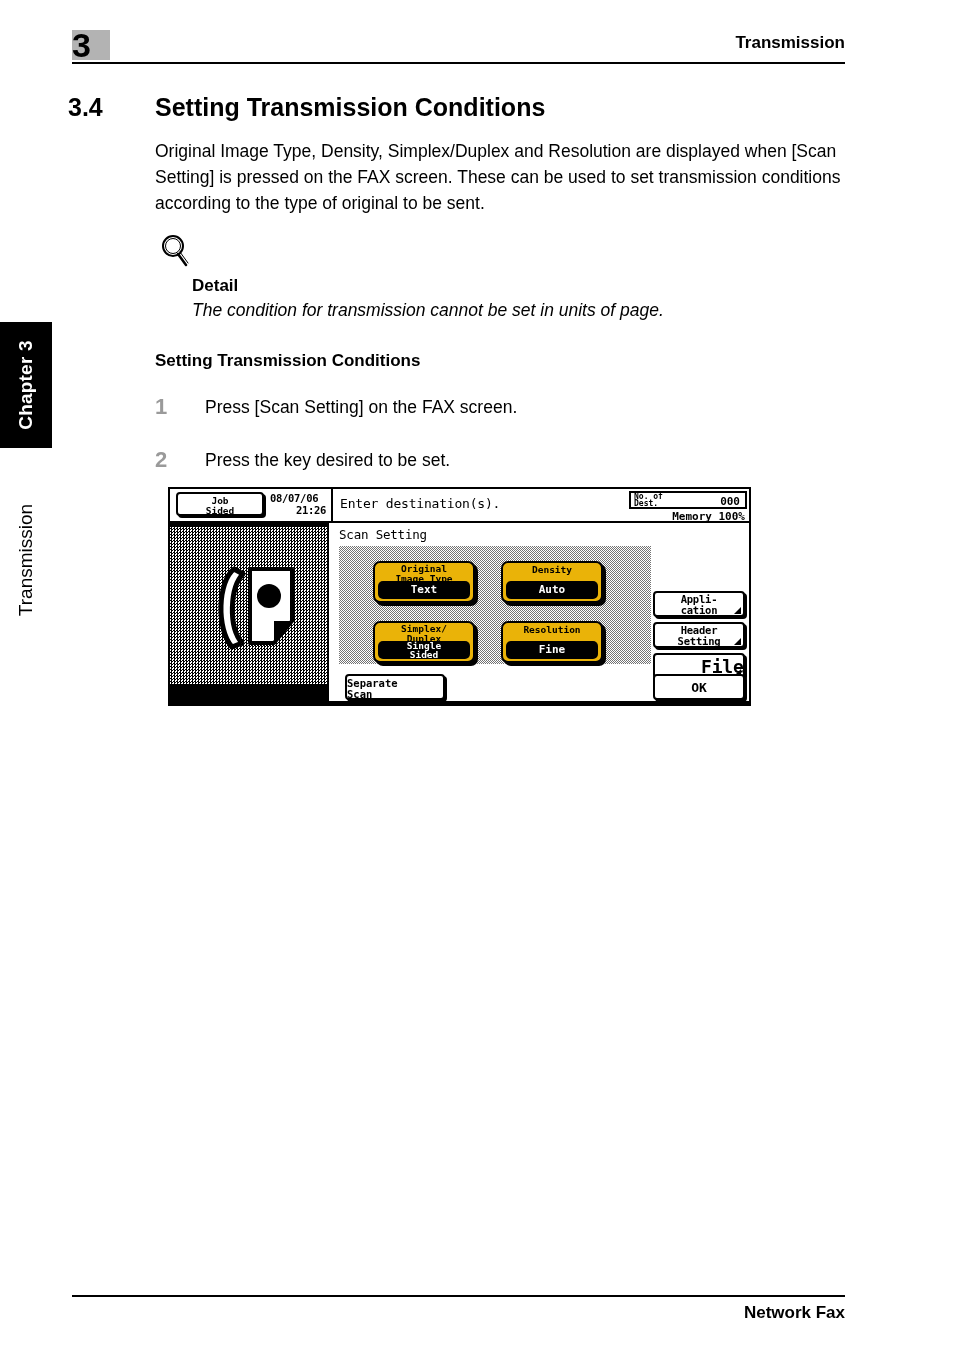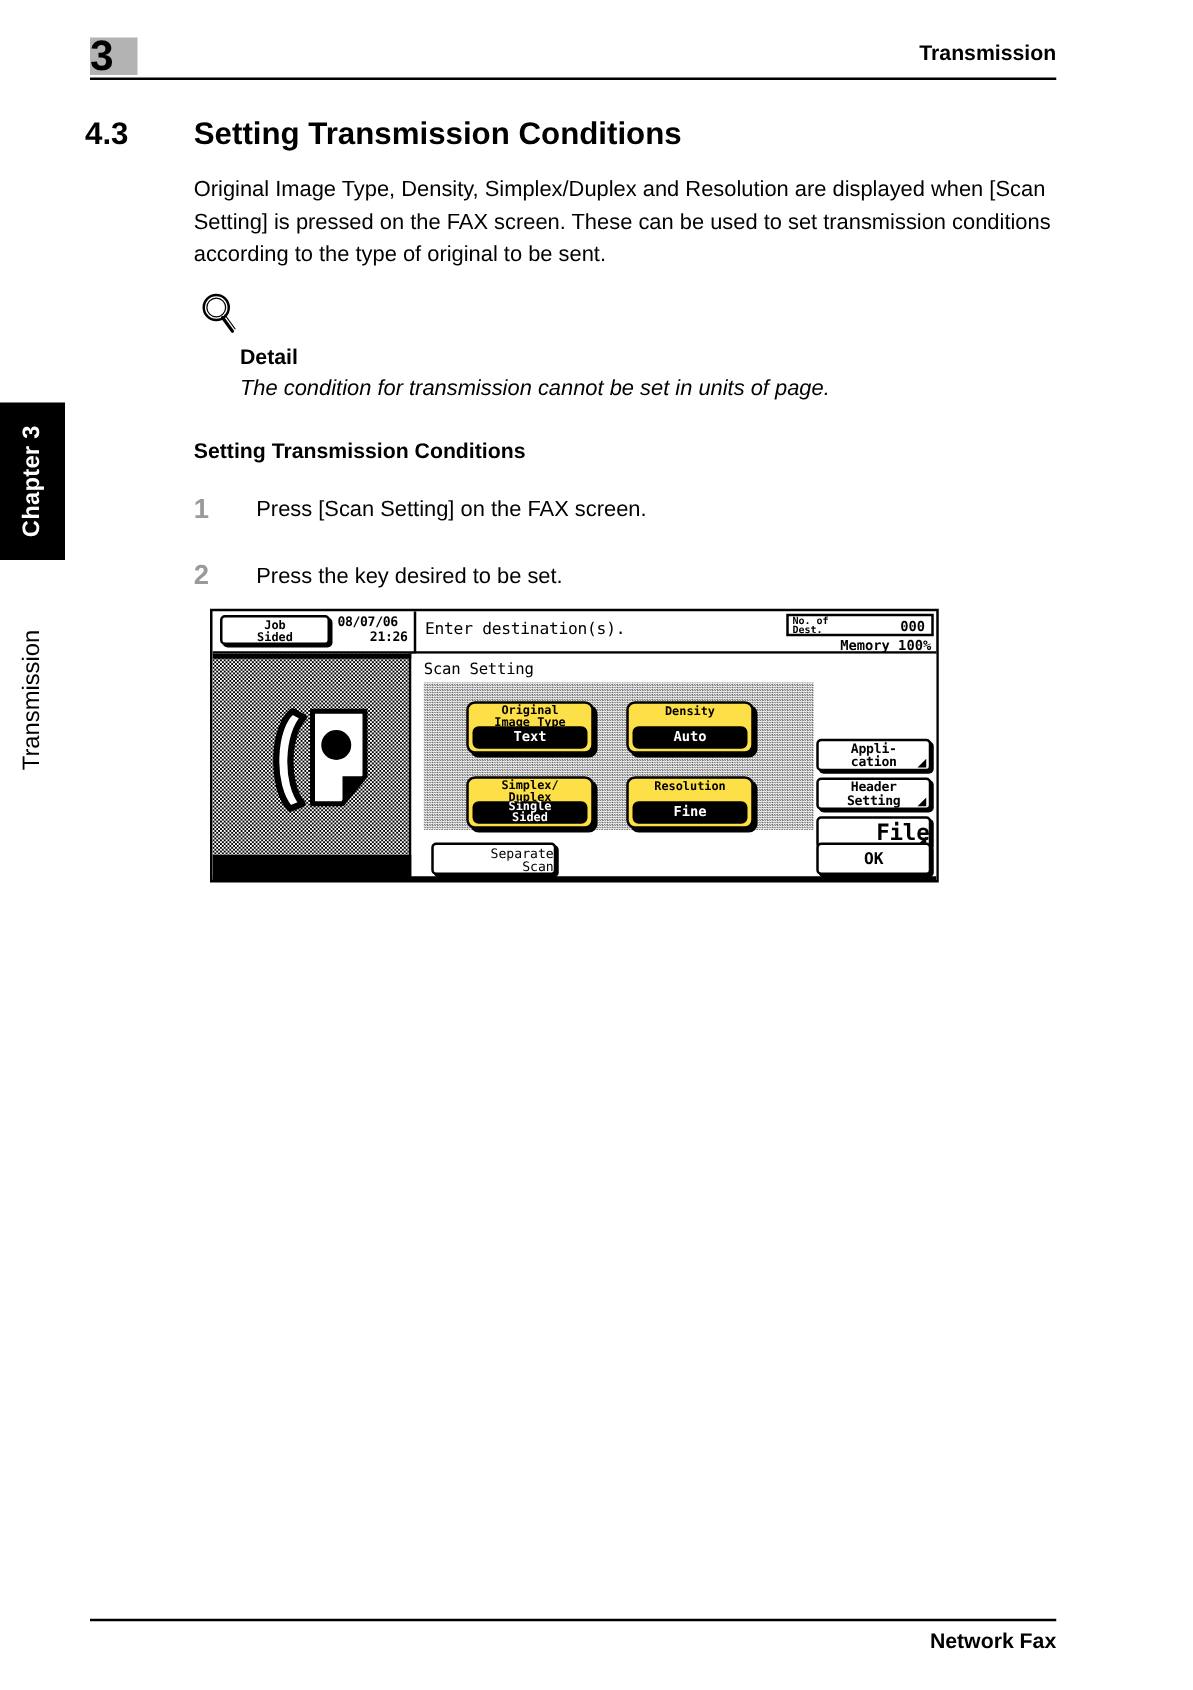--- a/index.html
+++ b/index.html
@@ -314,21 +314,21 @@
     background:
       repeating-conic-gradient(#000 0% 25%, #ffffff 0% 50%)
       0 0 / 2px 2px;
     opacity: 0.55;
   }
   .setting-btn {
     position: absolute;
     width: 102px; height: 42px;
     border: 2px solid #000;
     border-radius: 7px;
-    background: #fde047;
+    background: #eab308;
     box-shadow: 3px 3px 0 #000;
   }
   .sb-label {
     position: absolute;
     left: 2px; right: 2px; top: 1px;
     height: 19px;
     text-align: center;
     font-size: 9.5px;
     font-weight: bold;
     line-height: 9.5px;
@@ -387,23 +387,23 @@
   .sbtn-ft  { line-height: 22px; font-size: 18px; padding-left: 46px; }
 
   .sep-scan {
     position: absolute;
     left: 14px; bottom: 6px;
     width: 100px; height: 26px;
     border: 2px solid #000;
     border-radius: 4px;
     background: #fff;
     box-shadow: 2px 2px 0 #000;
-    text-align: right;
+    text-align: left;
     font-size: 10.5px;
-    font-weight: normal;
+    font-weight: bold;
     line-height: 11px;
     padding-top: 2px;
   }
   .ok-btn {
     position: absolute;
     right: 8px; bottom: 6px;
     width: 92px; height: 26px;
     border: 2px solid #000;
     border-radius: 4px;
     background: #fff;
@@ -428,21 +428,21 @@
 </div>
 <div class="side-caption">
   <div class="side-caption-label">Transmission</div>
 </div>
 
 <div class="hdr-num-box"></div>
 <div class="hdr-num">3</div>
 <div class="hdr-right">Transmission</div>
 <div class="hdr-rule"></div>
 
-<div class="sec-num">4.3</div>
+<div class="sec-num">3.4</div>
 <div class="sec-title">Setting Transmission Conditions</div>
 <div class="intro">Original Image Type, Density, Simplex/Duplex and Resolution are displayed when [Scan Setting] is pressed on the FAX screen. These can be used to set transmission conditions according to the type of original to be sent.</div>
 
 <span class="detail-icon">
   <svg width="30" height="34" viewBox="0 0 30 34">
     <circle cx="13" cy="12" r="10" fill="none" stroke="#000" stroke-width="2"></circle>
     <circle cx="13" cy="12" r="7.5" fill="none" stroke="#000" stroke-width="1"></circle>
     <line x1="18" y1="20" x2="26" y2="31" stroke="#000" stroke-width="2.5" stroke-linecap="round"></line>
     <line x1="20" y1="18" x2="28" y2="29" stroke="#000" stroke-width="1" stroke-linecap="round"></line>
   </svg>

